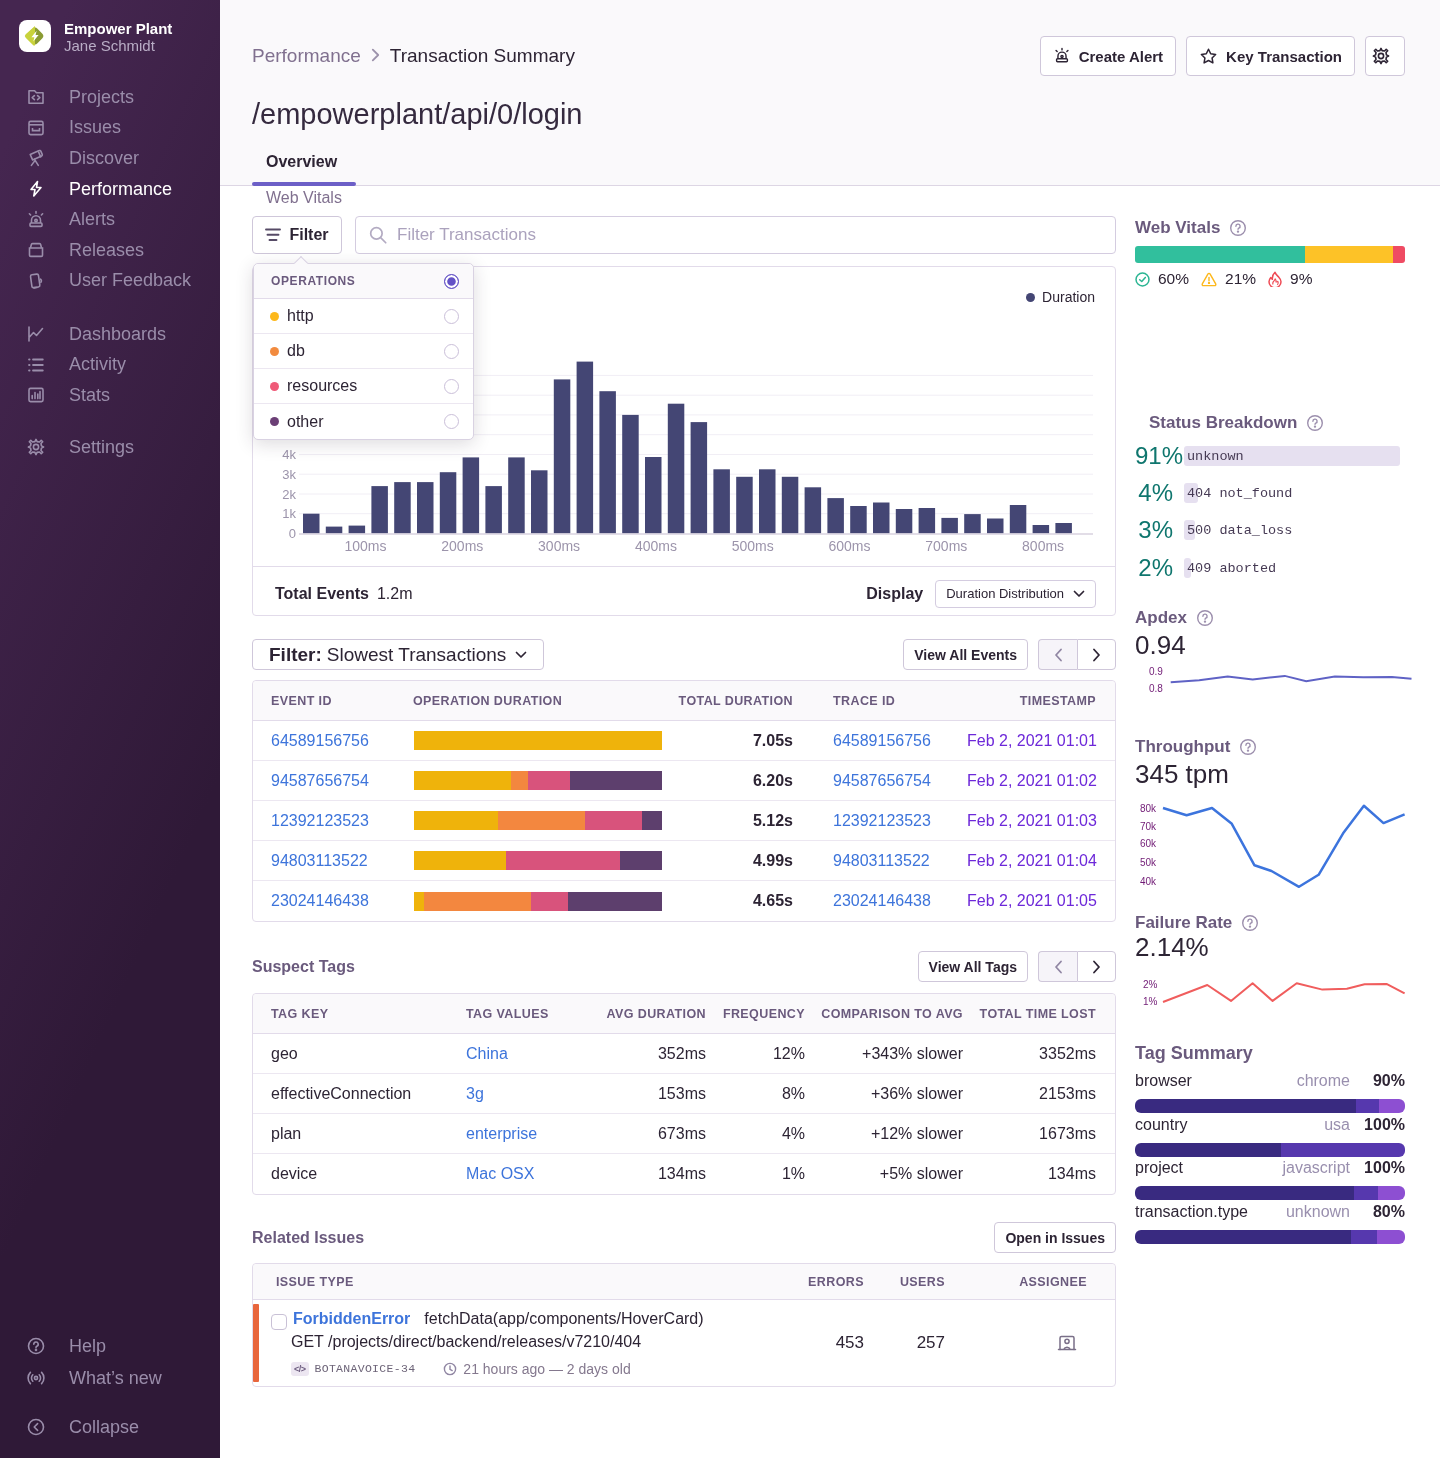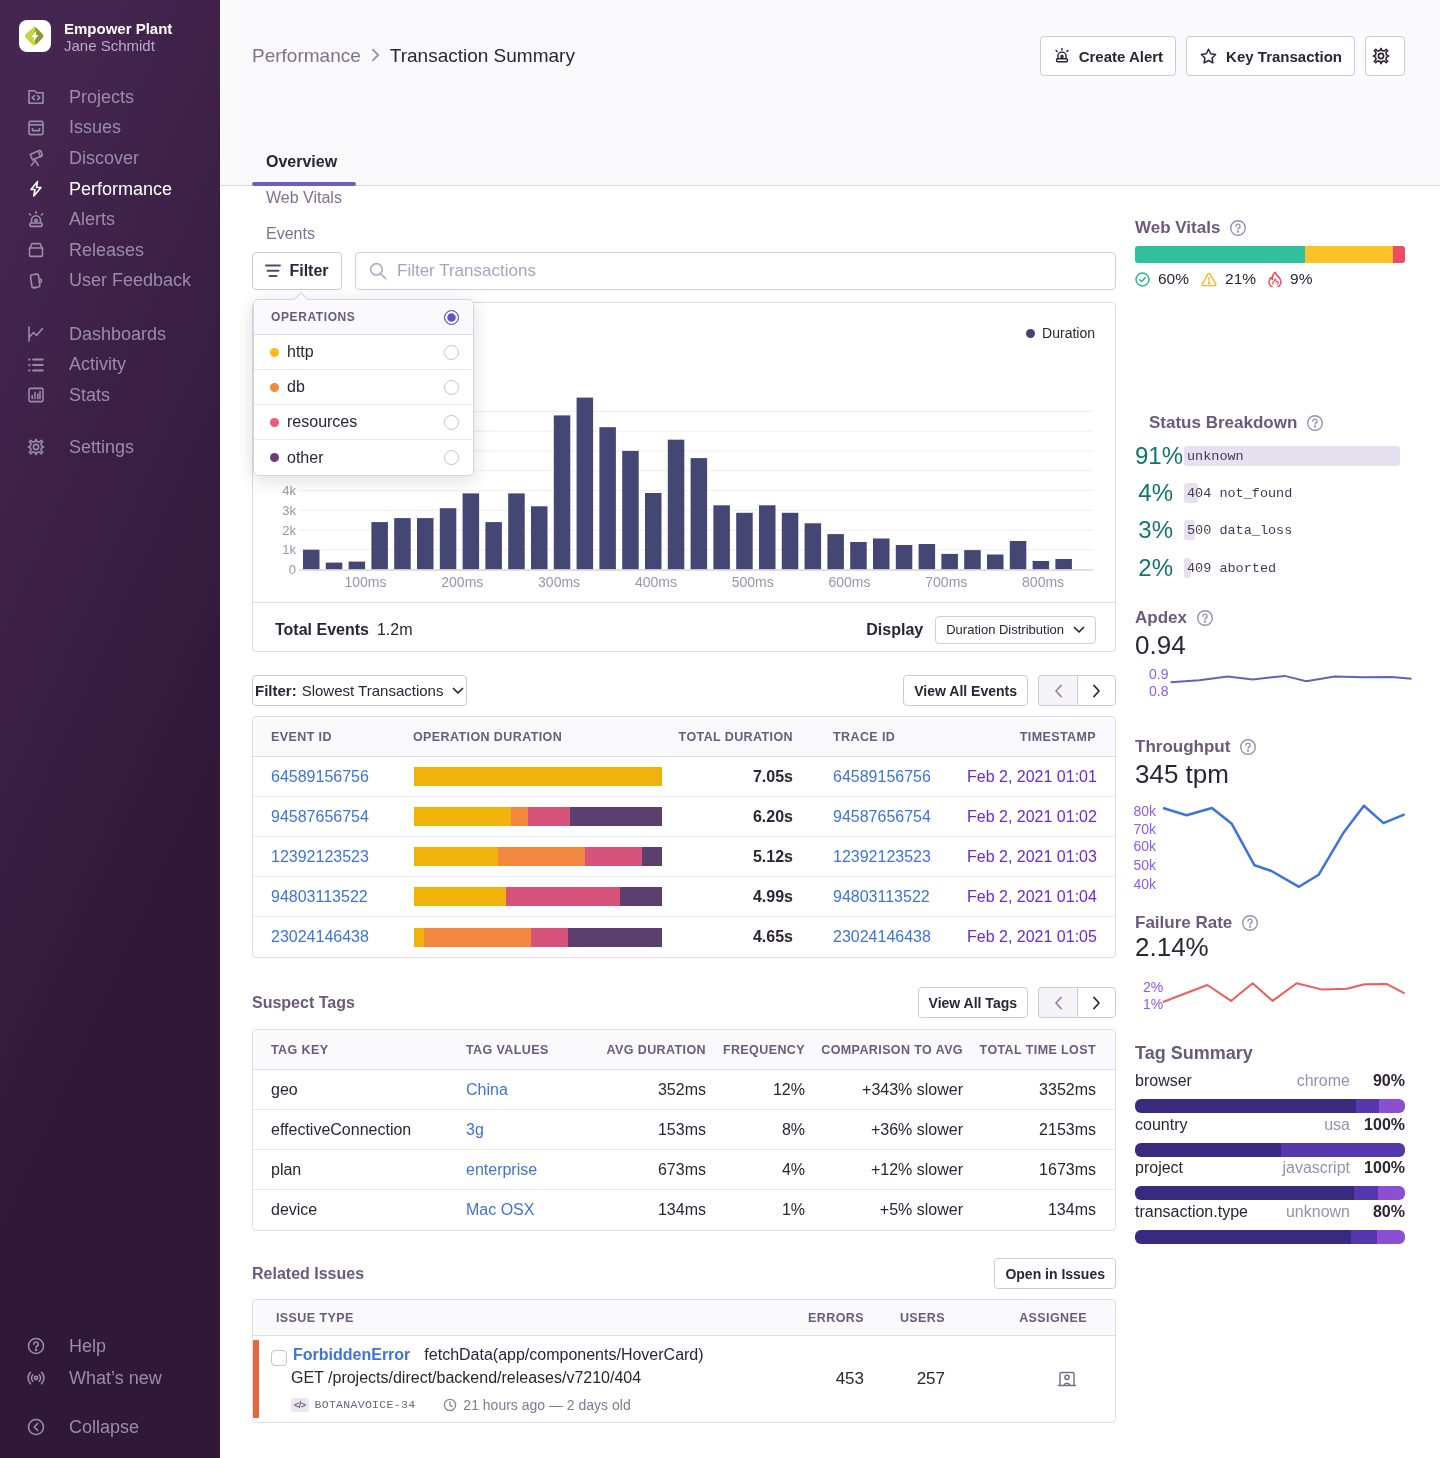--- a/index.html
+++ b/index.html
@@ -31,21 +31,21 @@
 .btn { display:flex; align-items:center; justify-content:center; background:#fff; border:1px solid #cfc7da; border-radius:4px; font-weight:bold; color:#2d2434; }
 .hbtn { height:40px; font-size:15px; padding:0 12px; margin-left:10px; }
 .hbtn svg { margin-right:8px; }
 #title { position:absolute; left:32px; top:98px; font-size:29px; color:#352a3f; }
 #tabs { position:absolute; left:32px; top:153px; display:flex;flex-direction:column; }
 .tab { padding:0 14px; height:36px; font-size:16px; color:#80708f; display:flex; align-items:flex-start; }
 .tab.active { color:#2d2434; font-weight:bold; position:relative; }
 .tab.active:after { content:""; position:absolute; left:0; right:0; bottom:3px; height:4px; background:#6c5fc7; border-radius:2px; }
 
 #content { position:absolute; left:0; top:187px; width:1220px; }
-#leftcol { position:absolute; left:32px; top:29px; width:864px;margin-top:36px; }
+#leftcol { position:absolute; left:32px; top:29px; width:864px; }
 #rightcol { position:absolute; left:915px; top:0px; width:270px; height:1270px; }
 .panel { border:1px solid #e2dbea; border-radius:4px; background:#fff; }
 
 
 #filter-row { display:flex; height:38px; }
 #filter-btn { width:90px; height:38px; font-size:16px; }
 #filter-btn svg { margin-right:8px; }
 #search { flex:1; margin-left:13px; border:1px solid #d4cce0; border-radius:4px; display:flex; align-items:center; padding-left:13px; color:#aba2bd; font-size:17px; background:#fff; }
 #search svg { margin-right:10px; }
 
@@ -74,21 +74,21 @@
 
 
 .sec-row { display:flex; align-items:center; margin-top:23px; height:31px; position:relative; }
 .sec-title { font-size:16px; font-weight:bold; color:#6a5a7d; }
 .sec-right { position:absolute; right:0; top:0; display:flex; }
 .sbtn { height:31px; padding:0 10px; font-size:14px; }
 .pag { display:flex; margin-left:10px; }
 .pag .p { width:39px; height:31px; display:flex; align-items:center; justify-content:center; border:1px solid #cfc7da; background:#fff; }
 .pag .p.first { border-radius:4px 0 0 4px; background:#f6f4f9; border-right:none; }
 .pag .p.last { border-radius:0 4px 4px 0; }
-#filter-slowest { width:auto; height:31px; font-weight:normal; justify-content:flex-start; padding:0 2px; font-size:15px; white-space:nowrap; }
+#filter-slowest { width:auto; height:31px; font-weight:normal; justify-content:flex-start; padding:0 16px; font-size:19px; white-space:nowrap; }
 #filter-slowest b { margin-right:5px; }
 #filter-slowest svg { margin-left:9px; }
 
 
 .tbl { margin-top:10px; border:1px solid #e2dbea; border-radius:4px; background:#fff; }
 .thead { background:#faf9fb; display:grid; align-items:center; height:40px; font-size:12.5px; font-weight:bold; color:#6a5a7d; letter-spacing:.4px; border-bottom:1px solid #e2dbea; border-radius:4px 4px 0 0; }
 .trow { display:grid; align-items:center; height:40px; font-size:16px; border-bottom:1px solid #ece7f1; white-space:nowrap; }
 .trow:last-child { border-bottom:none; }
 .grid-ev { grid-template-columns:160px 252px 128px 174px 150px; }
 .grid-tag { grid-template-columns:213px 120px 120px 99px 158px 154px; }
@@ -116,21 +116,21 @@
 .codepill { background:#ece6f1; border-radius:3px; font-size:9px; color:#6a5a7d; padding:2px 3px; margin-right:6px; font-weight:bold; letter-spacing:-0.5px; }
 .mono { font-family:"Liberation Mono", monospace; font-size:11.5px; color:#6d6478; letter-spacing:.3px; }
 .clk { margin-left:28px; margin-right:6px; }
 .ago { font-size:14px; color:#84788e; }
 
 
 .rsec { position:absolute; left:0; width:270px; }
 .rtitle { display:flex; align-items:center; font-size:17px; font-weight:bold; color:#6a5a7d; }
 .rtitle svg { margin-left:9px; }
 .bignum { position:absolute; left:0; font-size:26px; color:#2d2434; }
-.axis { font-size:14px; color:#8b5cf6; }
+.axis { font-size:10px; color:#701a75; }
 #wv-bar { margin-top:8px; height:17px; border-radius:3px; overflow:hidden; display:flex; }
 #wv-icons { margin-top:7px; display:flex; align-items:center; font-size:16px; color:#2d2434; }
 #wv-icons span { margin-left:8px; margin-right:12px; font-size:15.5px; }
 #um-bar { position:relative; margin-top:8px; height:30px; }
 .um { position:absolute; top:0; bottom:0; left:0; }
 .um.dark { width:174px; background:repeating-linear-gradient(to right,#3f4175 0 4.1px,transparent 4.1px 8.2px); }
 .um.light { left:174px; right:0; background:repeating-linear-gradient(to right,#e4def0 0 4.1px,transparent 4.1px 8.2px); }
 .sb-row { position:absolute; left:0; width:270px; height:26px; display:flex; align-items:center; }
 .sb-pct { width:38px; text-align:right; font-size:24px; color:#0f766e; flex:none; }
 .sb-pill { height:20px; background:#e6e0f0; border-radius:3px; margin-left:11px; flex:none; }
@@ -242,20 +242,21 @@
       <div class="btn hbtn"><svg width="19" height="19" viewBox="0 0 20 20" fill="none" stroke="#2d2434" stroke-width="1.6" stroke-linejoin="round">
             <path d="M10 2.4 L12.3 7.1 L17.5 7.85 L13.75 11.5 L14.63 16.7 L10 14.25 L5.37 16.7 L6.25 11.5 L2.5 7.85 L7.7 7.1 Z"></path>
           </svg>Key Transaction</div>
       <div class="btn hbtn" style="width:40px;padding:0;">
           <svg width="20" height="20" viewBox="0 0 20 20" fill="none" stroke="#2d2434" stroke-width="1.6">
             <circle cx="10" cy="10" r="2.6"></circle>
             <path d="M10 2.4 l1.1 2.2 2.4 .4 1.7 -1.7 1.5 1.5 -1.7 1.7 .4 2.4 2.2 1.1 -2.2 1.1 -.4 2.4 1.7 1.7 -1.5 1.5 -1.7 -1.7 -2.4 .4 -1.1 2.2 -1.1 -2.2 -2.4 -.4 -1.7 1.7 -1.5 -1.5 1.7 -1.7 -.4 -2.4 -2.2 -1.1 2.2 -1.1 .4 -2.4 -1.7 -1.7 1.5 -1.5 1.7 1.7 2.4 -.4 Z" stroke-linejoin="round"></path>
           </svg>
         </div>
     </div>
+    <div id="title">/empowerplant/api/0/login</div>
     <div id="tabs">
       <div class="tab active">Overview</div>
       <div class="tab">Web Vitals</div>
       <div class="tab">Events</div>
       <div class="tab">Tags</div>
     </div>
   </div>
   <div id="content">
     <div id="leftcol">
     <div id="filter-row">

